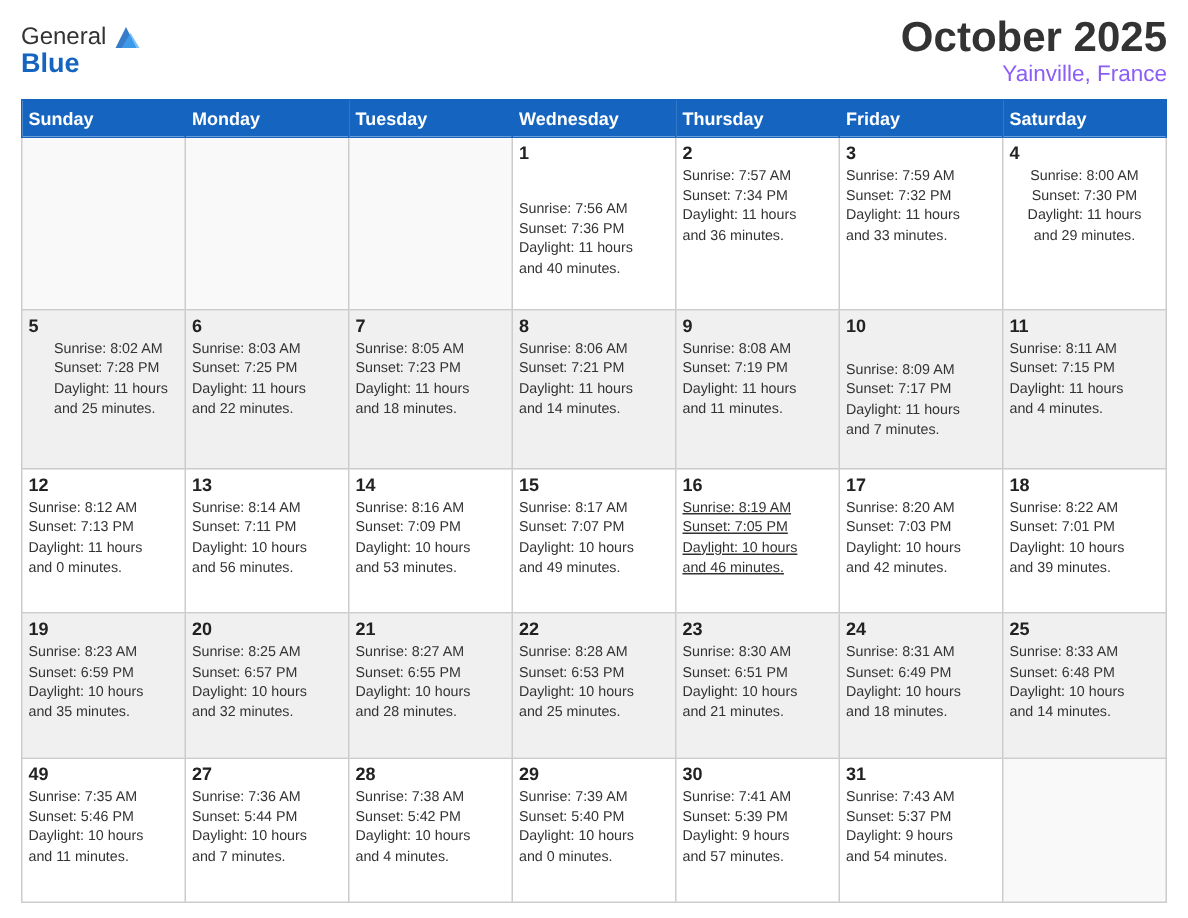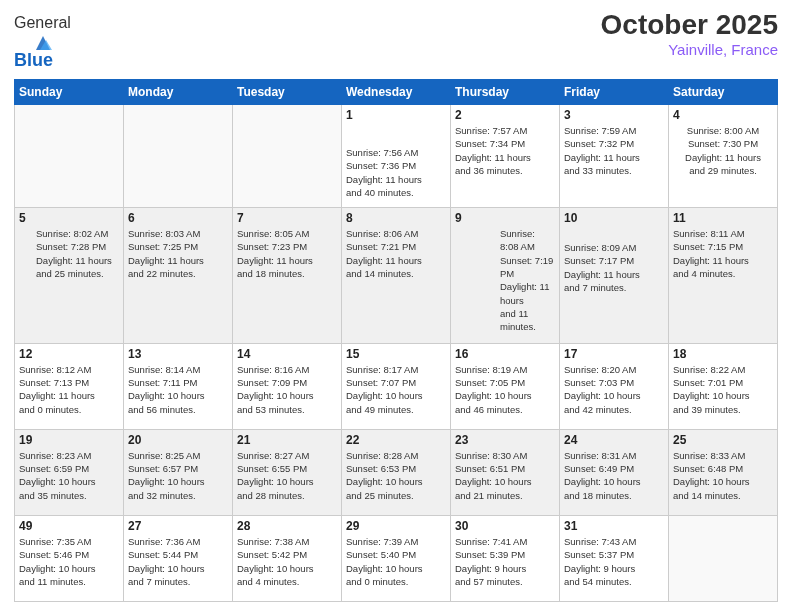--- a/index.html
+++ b/index.html
@@ -91,21 +91,21 @@
       background: #f0f0f0;
     }
   </style>
 </head>
 <body>
 
 <div class="page">
   <div class="header">
     <div class="logo">
       <div>
-        <div style="display:flex;align-items:center;flex-direction:column;">
+        <div style="display:flex;align-items:center;">
           <span class="logo-general">General</span>
           <svg class="logo-icon" viewBox="0 0 22 22">
             <polygon points="4,18 11,4 18,18" fill="#1565C0" opacity="0.85"></polygon>
             <polygon points="8,18 14,8 20,18" fill="#42A5F5" opacity="0.7"></polygon>
           </svg>
         </div>
         <div class="logo-blue" style="font-size:18px;font-weight:bold;color:#1565C0;margin-top:-4px;">Blue</div>
       </div>
     </div>
     <div class="title-block">
@@ -184,21 +184,21 @@
           </td>
           <td>
             <div class="day-num">8</div>
             <div class="day-info" style="white-space: pre-line;">Sunrise: 8:06 AM
 Sunset: 7:21 PM
 Daylight: 11 hours
 and 14 minutes.</div>
           </td>
           <td>
             <div class="day-num">9</div>
-            <div class="day-info" style="white-space: pre-line; margin-left: 45px;">Sunrise: 8:08 AM
+            <div class="day-info" style="white-space: pre-line;">Sunrise: 8:08 AM
 Sunset: 7:19 PM
 Daylight: 11 hours
 and 11 minutes.</div>
           </td>
           <td>
             <div class="day-num">10</div>
             <div class="day-info" style="white-space: pre-line; margin-top: 16px;">Sunrise: 8:09 AM
 Sunset: 7:17 PM
 Daylight: 11 hours
 and 7 minutes.</div>
@@ -235,21 +235,21 @@
           </td>
           <td>
             <div class="day-num">15</div>
             <div class="day-info" style="white-space: pre-line;">Sunrise: 8:17 AM
 Sunset: 7:07 PM
 Daylight: 10 hours
 and 49 minutes.</div>
           </td>
           <td>
             <div class="day-num">16</div>
-            <div class="day-info" style="white-space: pre-line;">Sunrise: 8:19 AM
+            <div class="day-info" style="white-space: pre-line; text-decoration: underline;">Sunrise: 8:19 AM
 Sunset: 7:05 PM
 Daylight: 10 hours
 and 46 minutes.</div>
           </td>
           <td>
             <div class="day-num">17</div>
             <div class="day-info" style="white-space: pre-line;">Sunrise: 8:20 AM
 Sunset: 7:03 PM
 Daylight: 10 hours
 and 42 minutes.</div>

